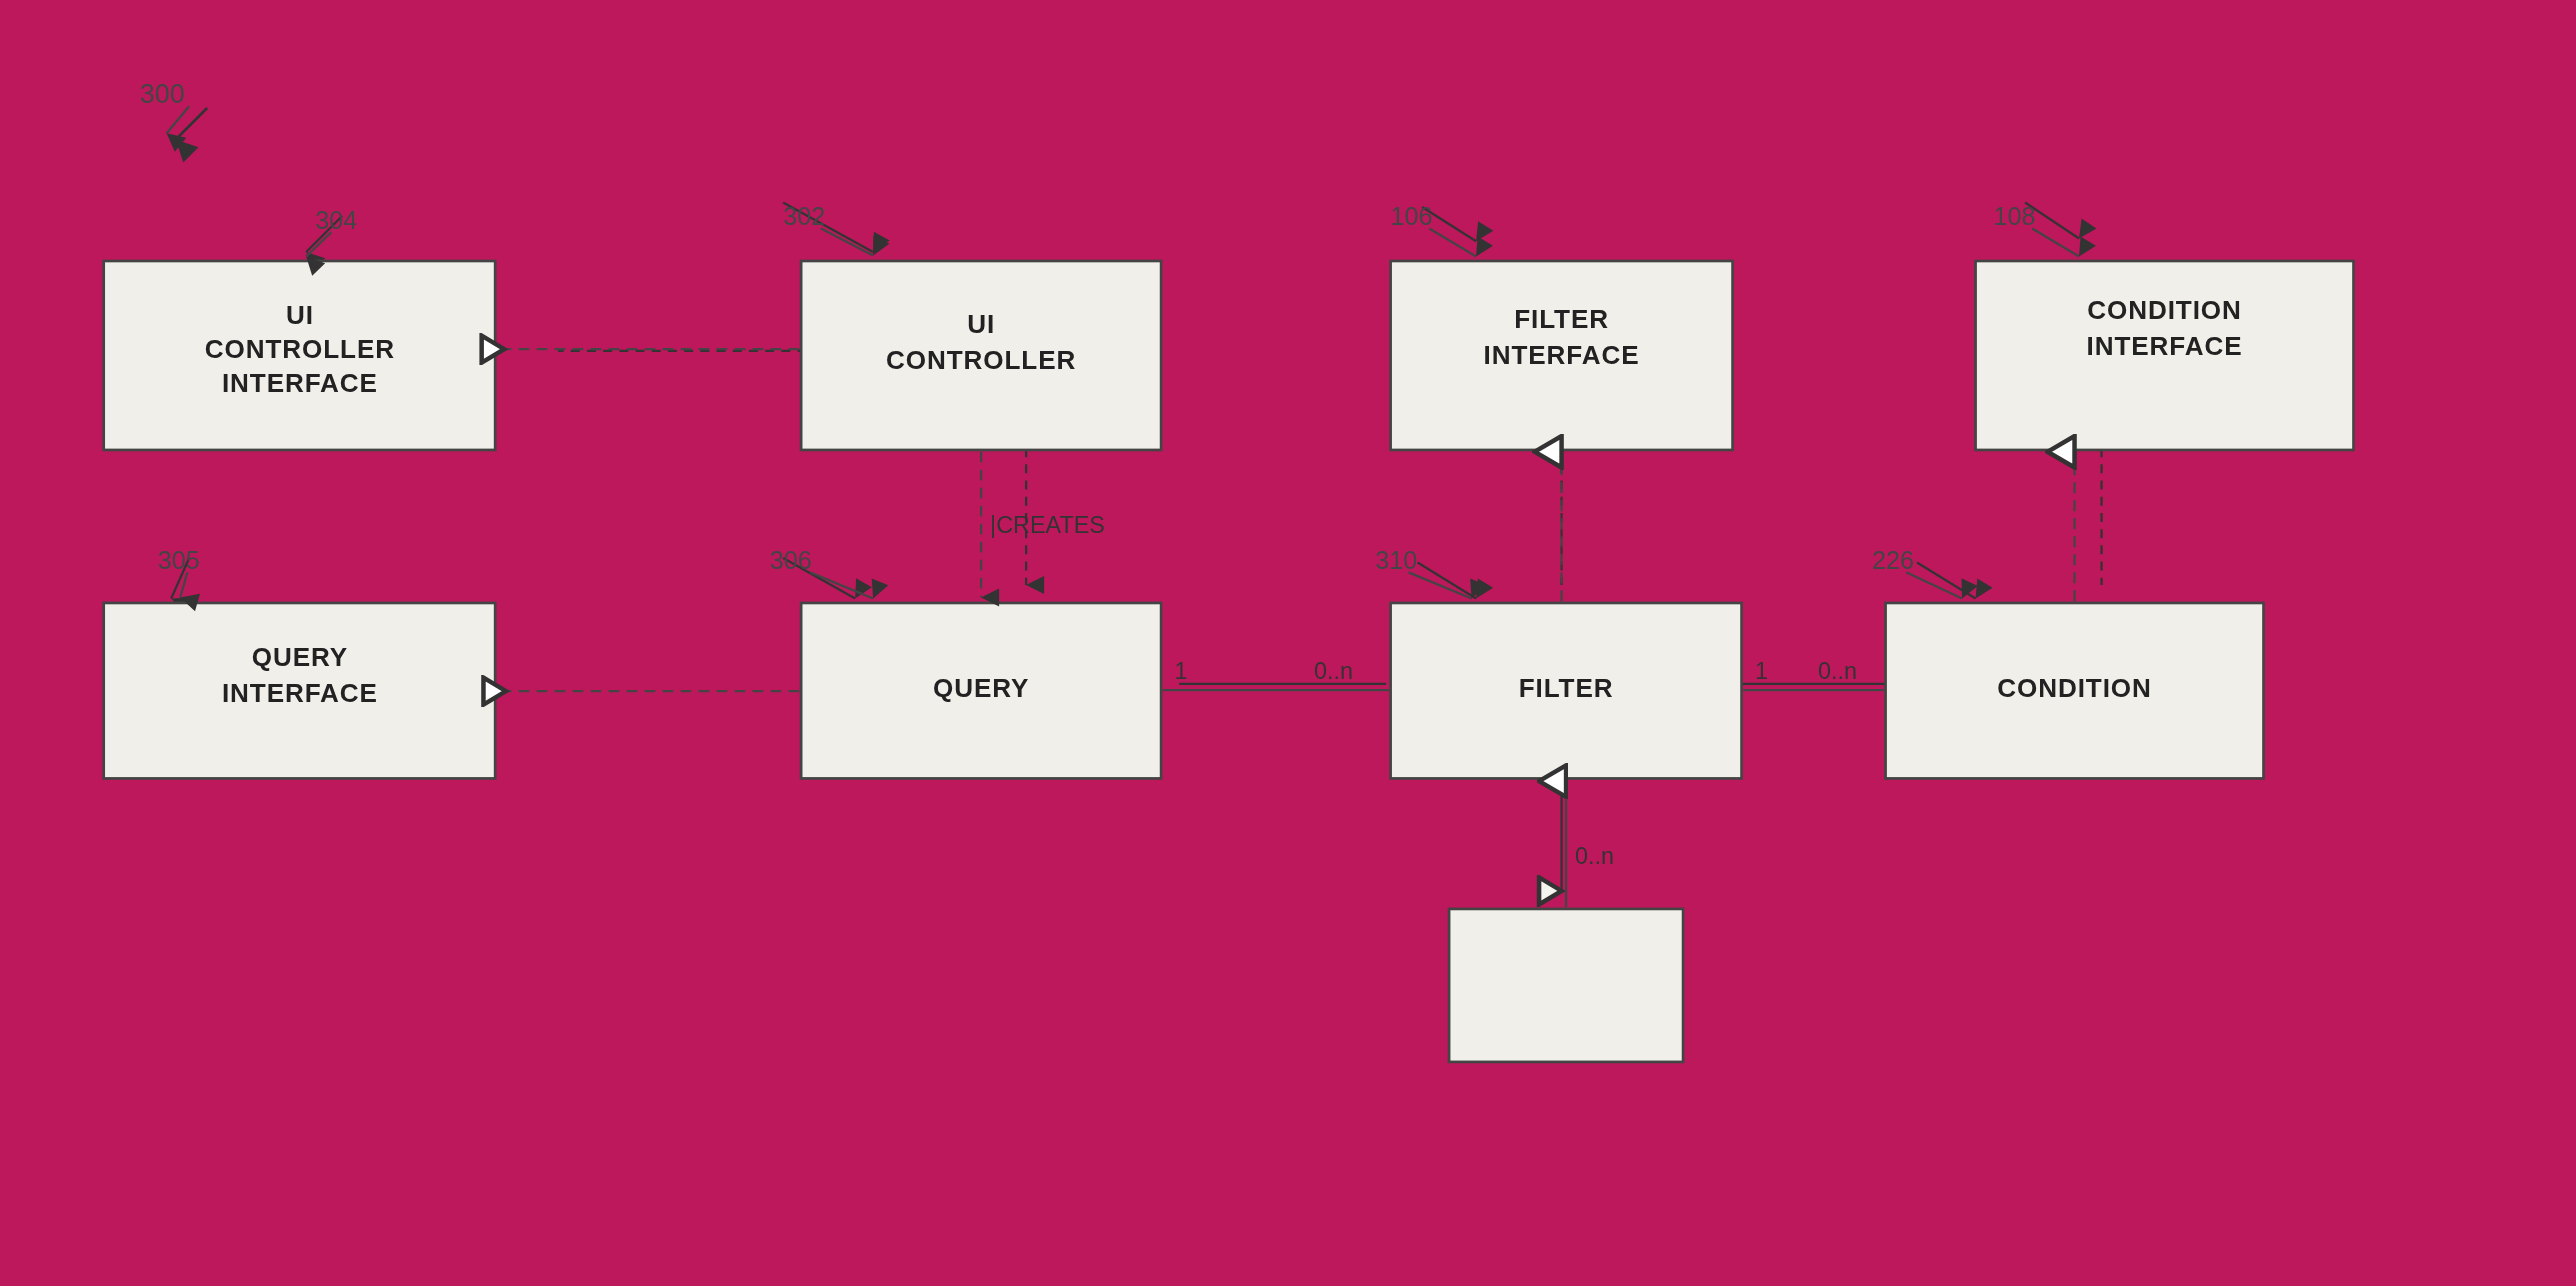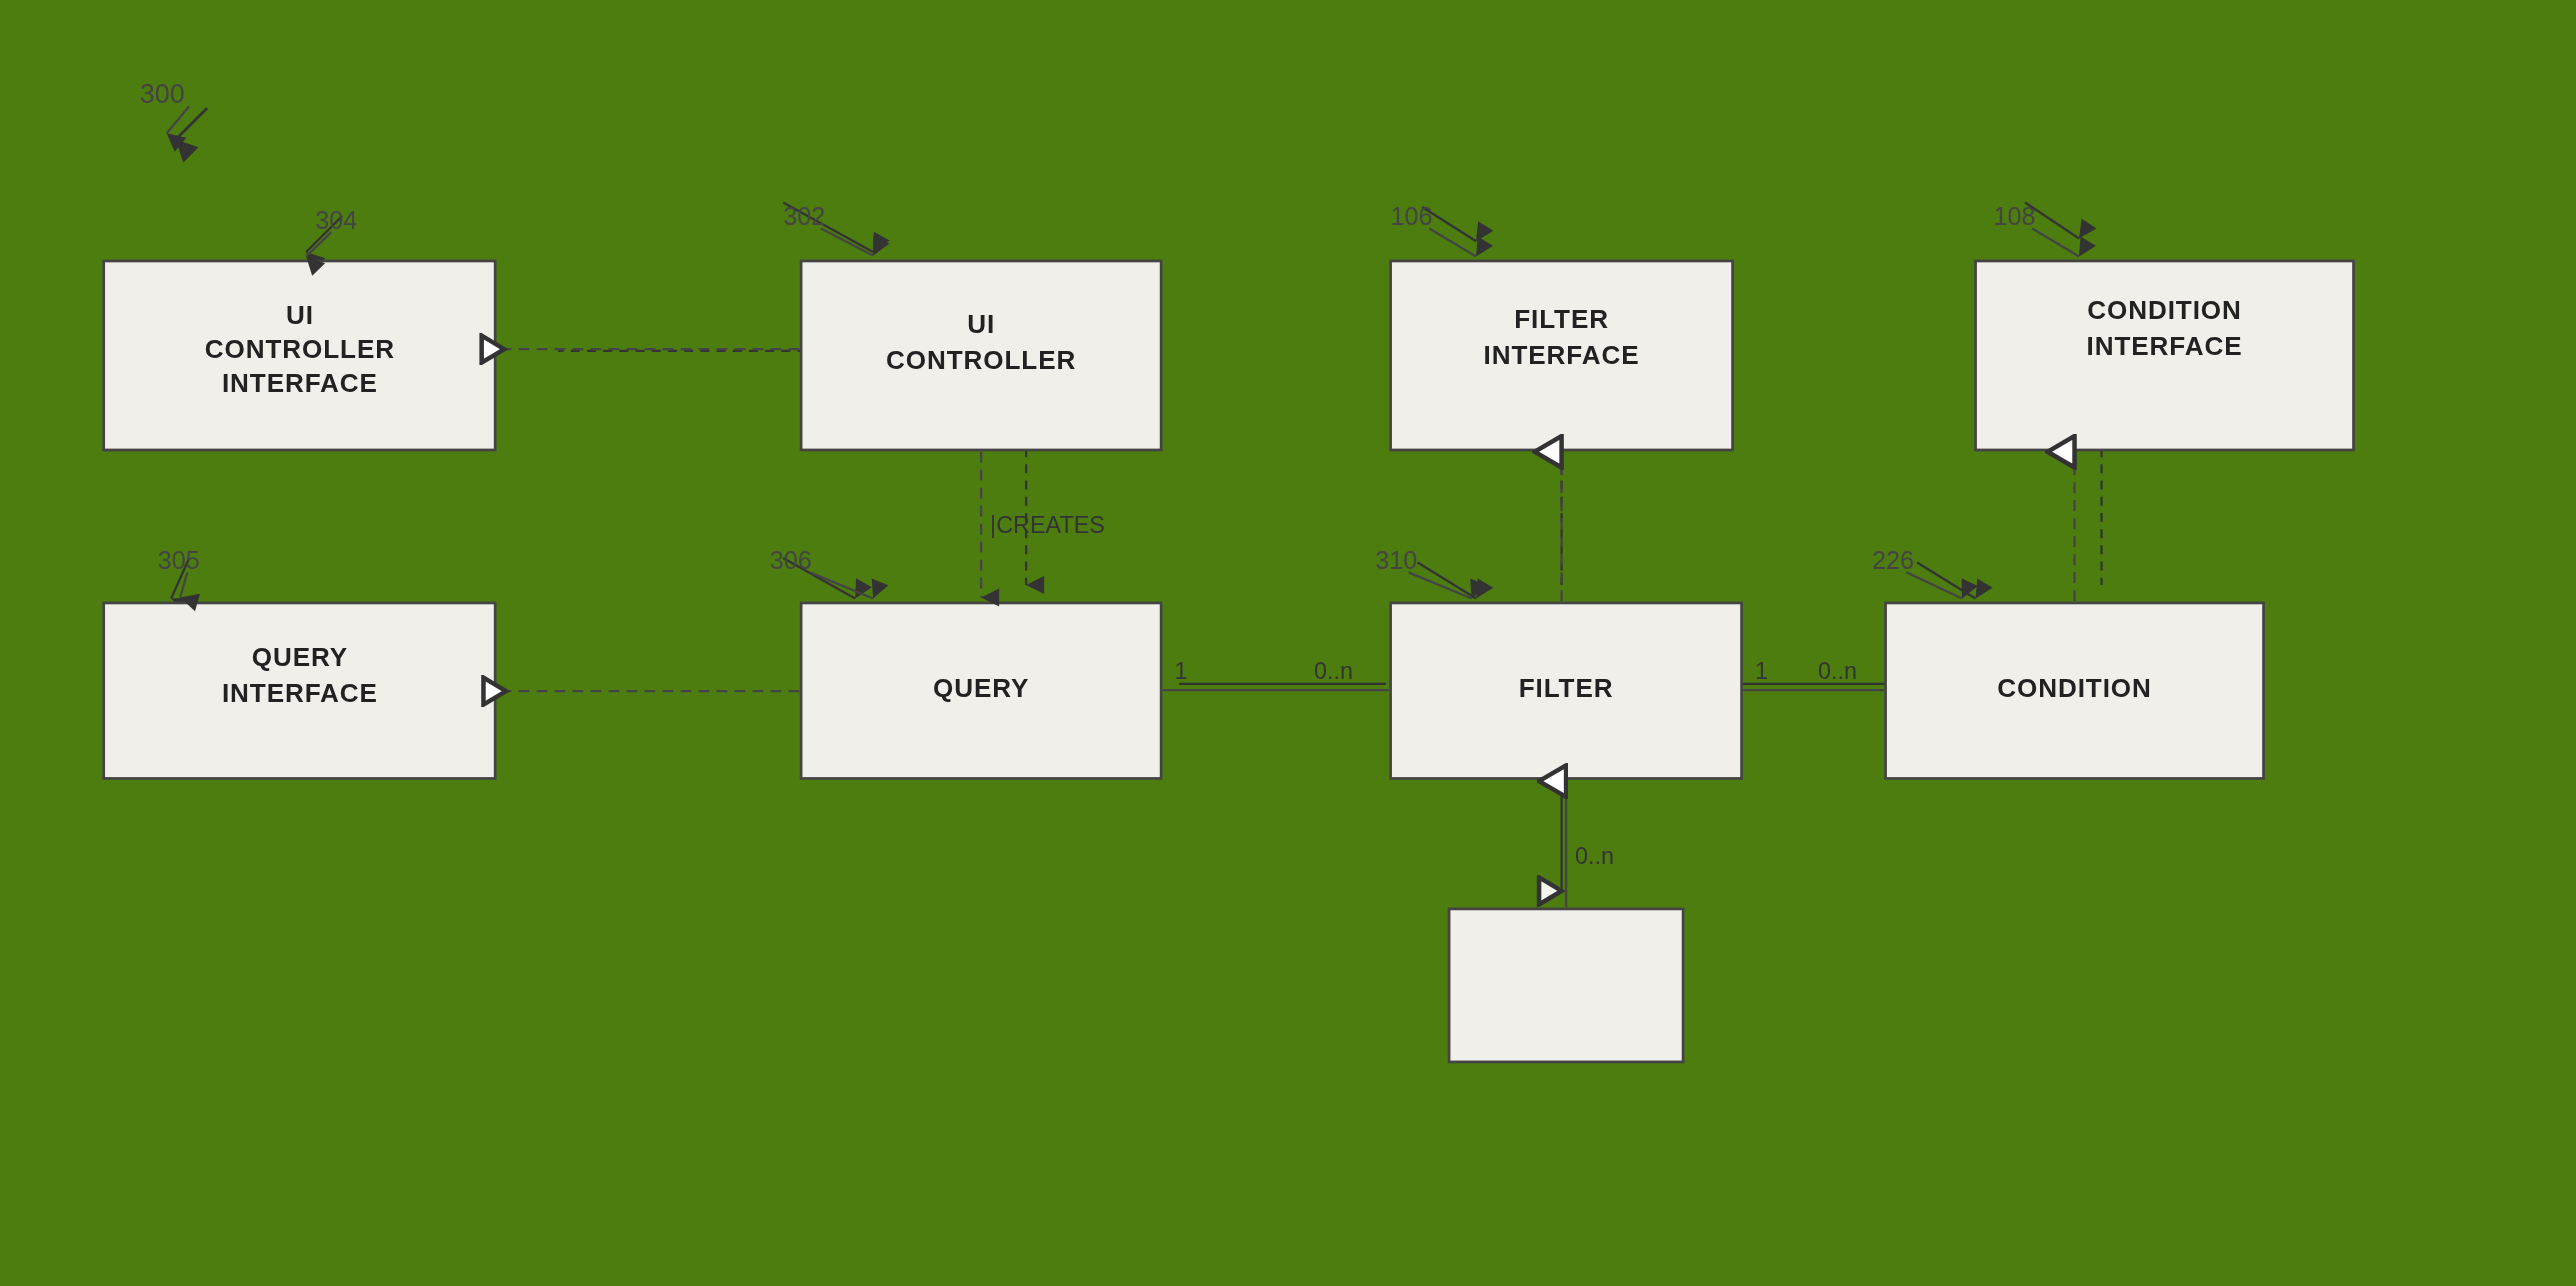--- a/index.html
+++ b/index.html
@@ -8,21 +8,21 @@
       width: 2576px;
       height: 1286px;
       position: relative;
       overflow: hidden;
       font-family: Arial, sans-serif;
     }
     .diagram-container {
       width: 2576px;
       height: 1286px;
       position: relative;
-      background: #4d7c0f;
+      background: #be185d;
     }
     svg.lines {
       position: absolute;
       top: 0; left: 0;
       width: 2576px;
       height: 1286px;
       pointer-events: none;
     }
   </style>
 </head>

